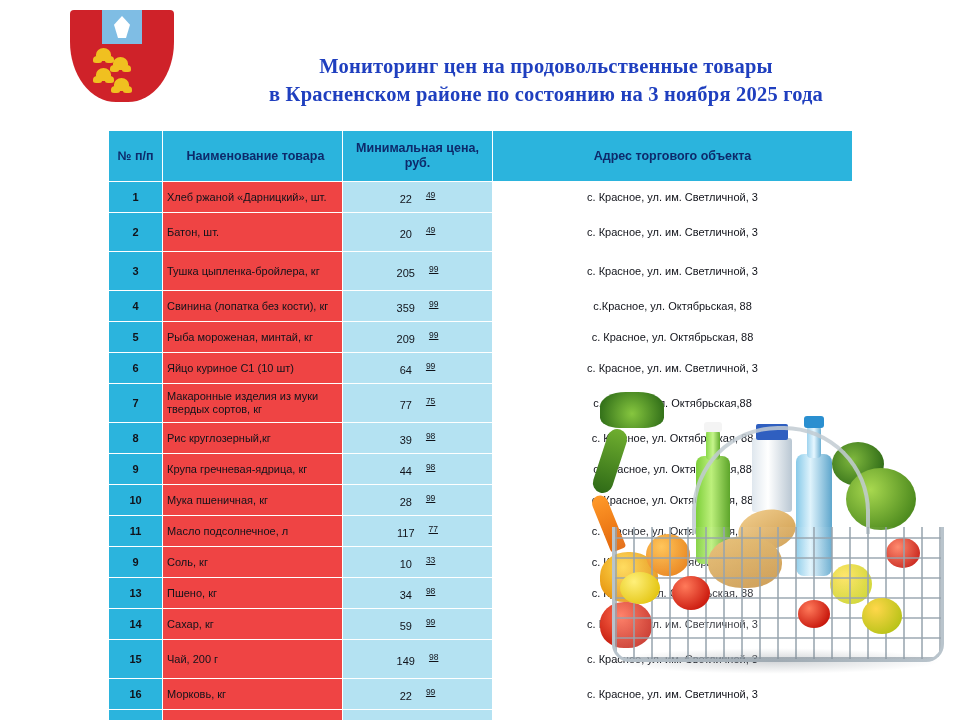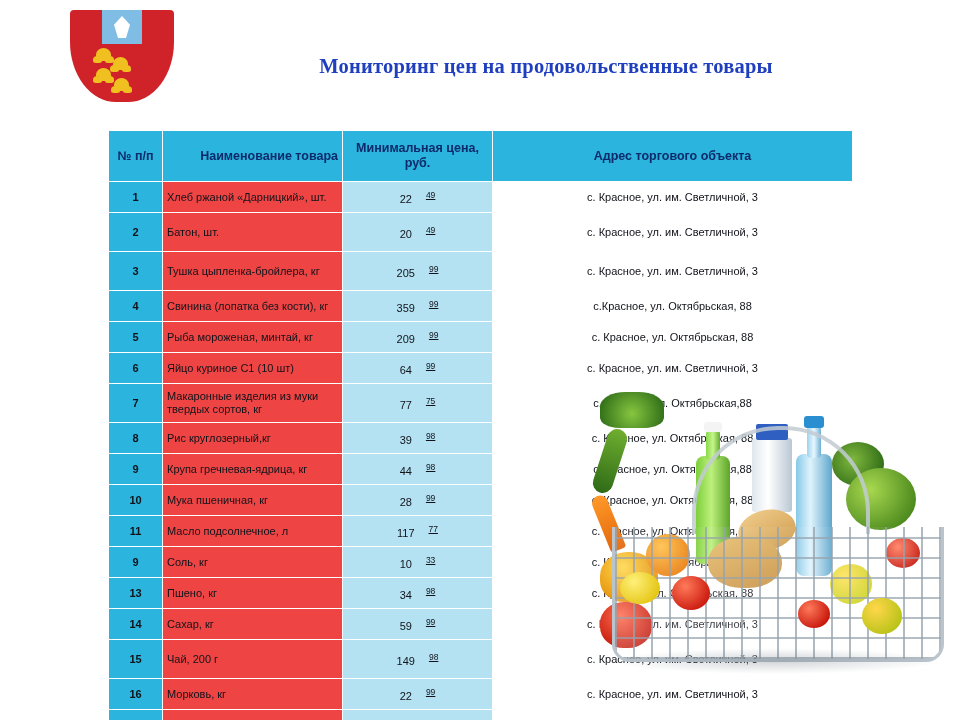--- a/index.html
+++ b/index.html
@@ -110,21 +110,21 @@
     color: #0d2a6b;
     font-weight: bold;
     font-size: 12.5px;
     border: 1px solid #ffffff;
     padding: 6px 4px;
     text-align: center;
     line-height: 15px;
     height: 38px;
   }
   table.price thead th.name-col {
-    text-align: right;
+    text-align: center;
     padding-left: 10px;
   }
 
   table.price td {
     border: 1px solid #ffffff;
     font-size: 11px;
     color: #11131a;
     padding: 3px 4px;
     line-height: 13px;
     vertical-align: middle;
@@ -370,20 +370,21 @@
       <div class="flower f1"></div>
       <div class="flower f2"></div>
       <div class="flower f3"></div>
       <div class="flower f4"></div>
     </div>
     <div class="base"></div>
   </div>
 
   <div class="title">
     <div>Мониторинг цен на продовольственные товары</div>
+    <div>в Красненском районе по состоянию на 3 ноября 2025 года</div>
   </div>
 
   <div class="table-wrap">
     <table class="price">
       <colgroup>
         <col class="c0">
           <col class="c1">
           <col class="c2">
           <col class="c3">
       </colgroup>

